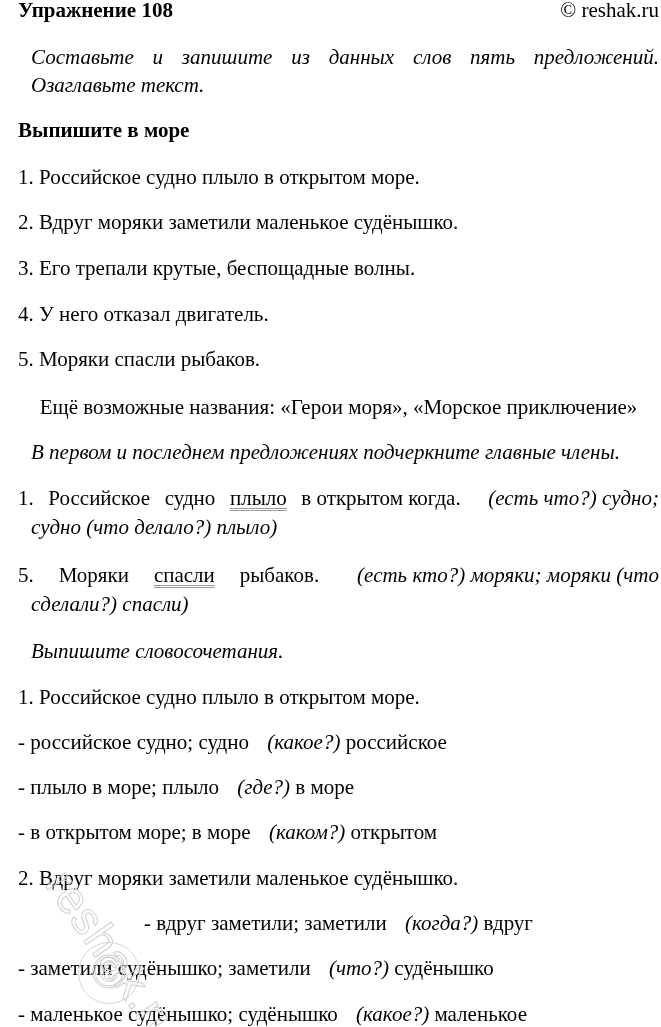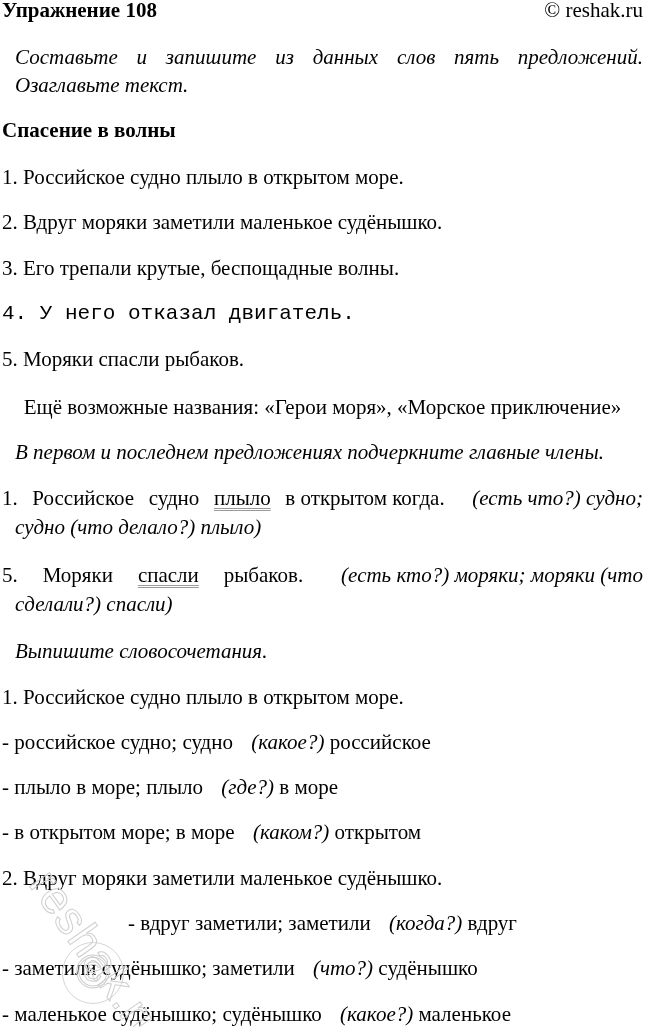--- a/index.html
+++ b/index.html
@@ -1,21 +1,21 @@
 <!DOCTYPE html>
 <html><head>
 <meta charset="utf-8">
 <style>
   html, body { margin: 0; padding: 0; background: #ffffff; }
   body {
     width: 661px; height: 1027px; overflow: hidden; position: relative;
     font-family: "Liberation Serif", "DejaVu Serif", serif;
     color: #000; font-size: 21px;
   }
-  .page { position: absolute; left: 0; top: 0; width: 645px; height: 1027px; }
+  .page { position: absolute; left: 16px; top: 0; width: 645px; height: 1027px; }
   .line { position: absolute; left: 2px; right: 2px; white-space: nowrap; line-height: 26px; }
   .header-title { font-weight: bold; font-size: 21px; }
   .header-copy { position: absolute; right: 2px; top: -2px; font-size: 21px; }
   .bold { font-weight: bold; }
   .it { font-style: italic; margin-left: 13px; }
   .subj { text-decoration-color: #000; text-decoration-thickness: 1.5px; text-underline-offset: 3px; text-align: right; }
   .pred { text-decoration: underline double; text-decoration-color: #9a9a9a; text-decoration-thickness: 1px; text-underline-offset: 3px; }
   .watermark {
     position: absolute; left: 18px; top: 880px; width: 150px; height: 150px; pointer-events: none;
   }
@@ -44,26 +44,26 @@
     <span>и</span>
     <span>запишите</span>
     <span>из</span>
     <span>данных</span>
     <span>слов</span>
     <span>пять</span>
     <span>предложений.</span>
   </div>
   <div class="line it" style="top:72px;">Озаглавьте текст.</div>
 
-  <div class="line bold" style="top:117px;">Спасение в волны</div>
+  <div class="line bold" style="top:117px;">Выпишите в море</div>
 
   <div class="line" style="top:164px;">1. Российское судно плыло в открытом море.</div>
   <div class="line" style="top:209px;">2. Вдруг моряки заметили маленькое судёнышко.</div>
   <div class="line" style="top:255px;">3. Его трепали крутые, беспощадные волны.</div>
-  <div class="line" style="top:301px;font-family:Liberation Mono, monospace;">4. У него отказал двигатель.</div>
+  <div class="line" style="top:301px;">4. У него отказал двигатель.</div>
   <div class="line" style="top:346px;">5. Моряки спасли рыбаков.</div>
 
   <div class="line" style="top:394px;text-align:center;">Ещё возможные названия: «Герои моря», «Морское приключение»</div>
 
   <div class="line it" style="top:439px;">В первом и последнем предложениях подчеркните главные члены.</div>
 
   <div class="line" style="top:485px; display:flex; justify-content:space-between;">
     <span>1.</span>
     <span>Российское</span>
     <span class="subj">судно</span>

